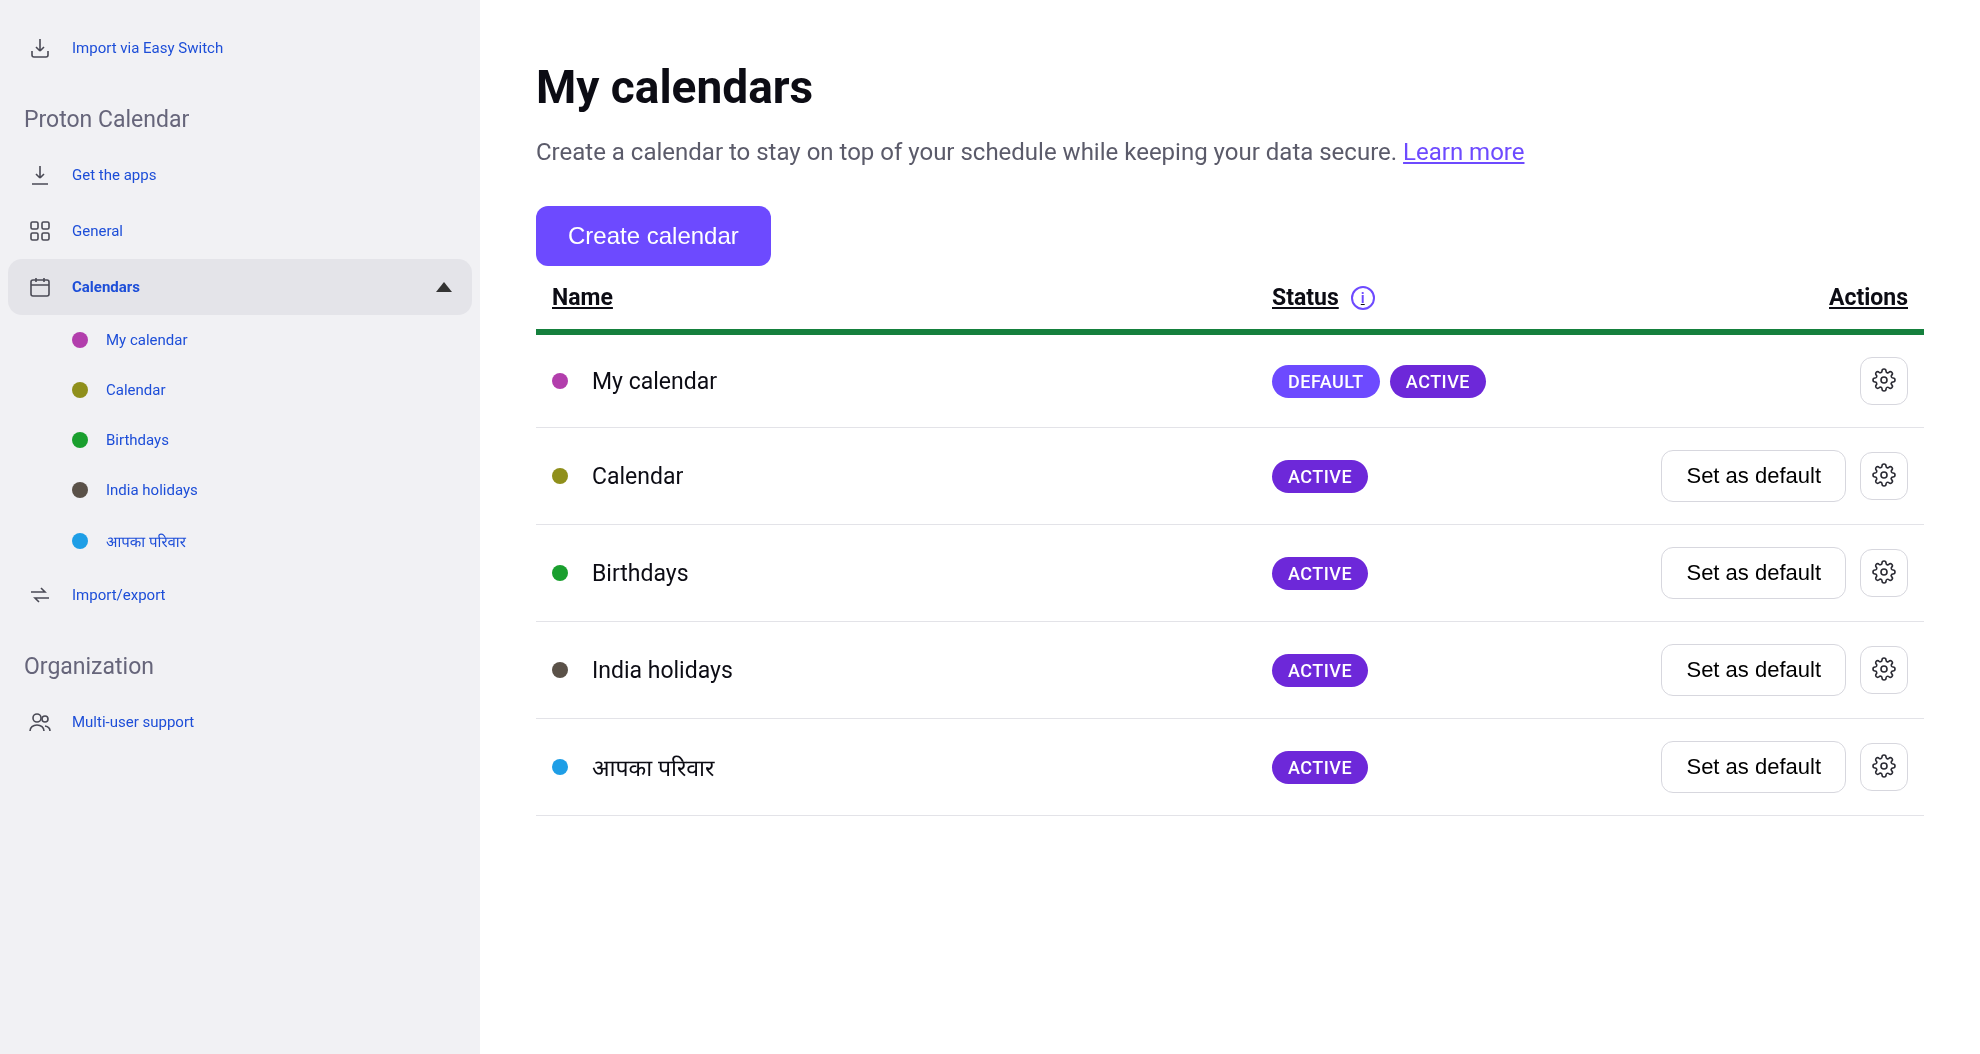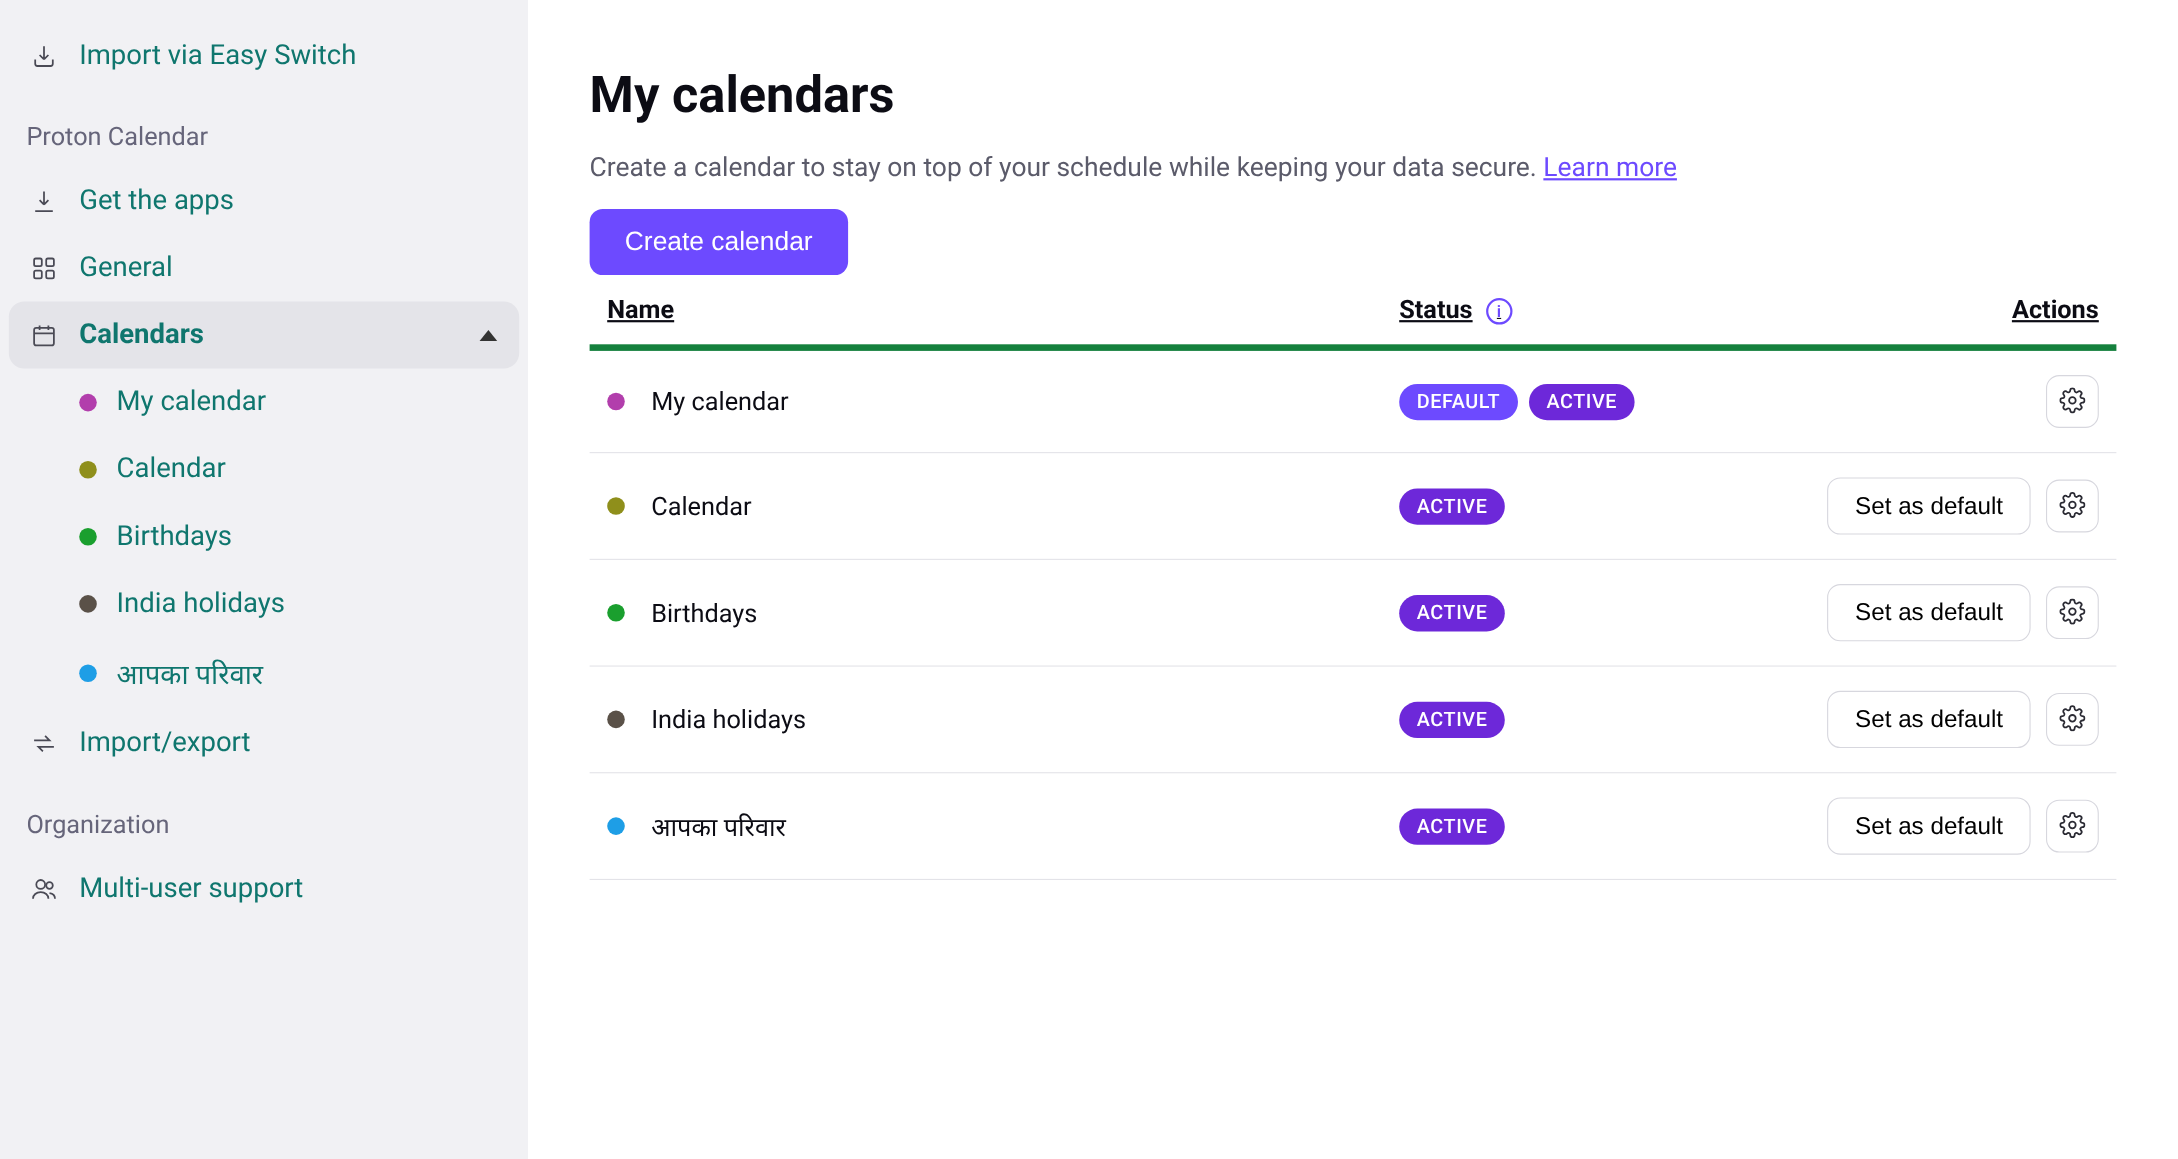--- a/index.html
+++ b/index.html
@@ -17,22 +17,22 @@
     background: #f1f1f4;
     padding: 20px 0;
     flex-shrink: 0;
   }
   .sidebar-item {
     display: flex;
     align-items: center;
     gap: 20px;
     padding: 16px 28px;
     cursor: pointer;
-    font-size: 25px;
-    color: #0f766e;
+    font-size: 15px;
+    color: #1d4ed8;
   }
   .sidebar-item.active {
     background: #e4e4e9;
     border-radius: 14px;
     margin: 0 8px;
     padding: 16px 20px;
     font-weight: 700;
     justify-content: space-between;
   }
   .sidebar-item.active .item-left { display:flex; align-items:center; gap:20px; }
@@ -65,21 +65,21 @@
   }
   .page-title {
     font-size: 46px;
     font-weight: 700;
     margin-bottom: 20px;
   }
   .page-desc {
     font-size: 24px;
     color: #5b5b6a;
     line-height: 1.5;
-    margin-bottom: 20px;
+    margin-bottom: 36px;
     max-width: 1200px;
   }
   .page-desc a { color: #6d4aff; text-decoration: underline; }
   .btn-primary {
     background: #6d4aff;
     color: #fff;
     border: none;
     font-size: 24px;
     padding: 16px 32px;
     border-radius: 12px;
@@ -89,21 +89,21 @@
   .thead {
     display: flex;
     align-items: center;
     padding: 18px 16px;
     border-bottom: 6px solid #15803d;
     font-weight: 700;
     font-size: 23px;
     text-decoration: underline;
   }
   .col-name { flex: 0 0 720px; display:flex; align-items:center; gap: 20px;}
-  .col-status { flex: 1; display:flex; align-items:flex-end; gap: 12px;}
+  .col-status { flex: 1; display:flex; align-items:center; gap: 12px;}
   .col-actions { flex: 0 0 340px; display:flex; justify-content:flex-end; align-items:center; gap: 14px;}
   .trow {
     display:flex;
     align-items:center;
     padding: 22px 16px;
     border-bottom: 1px solid #e3e3e8;
     font-size: 23px;
     min-height: 90px;
   }
   .trow .col-name { gap: 24px; }

